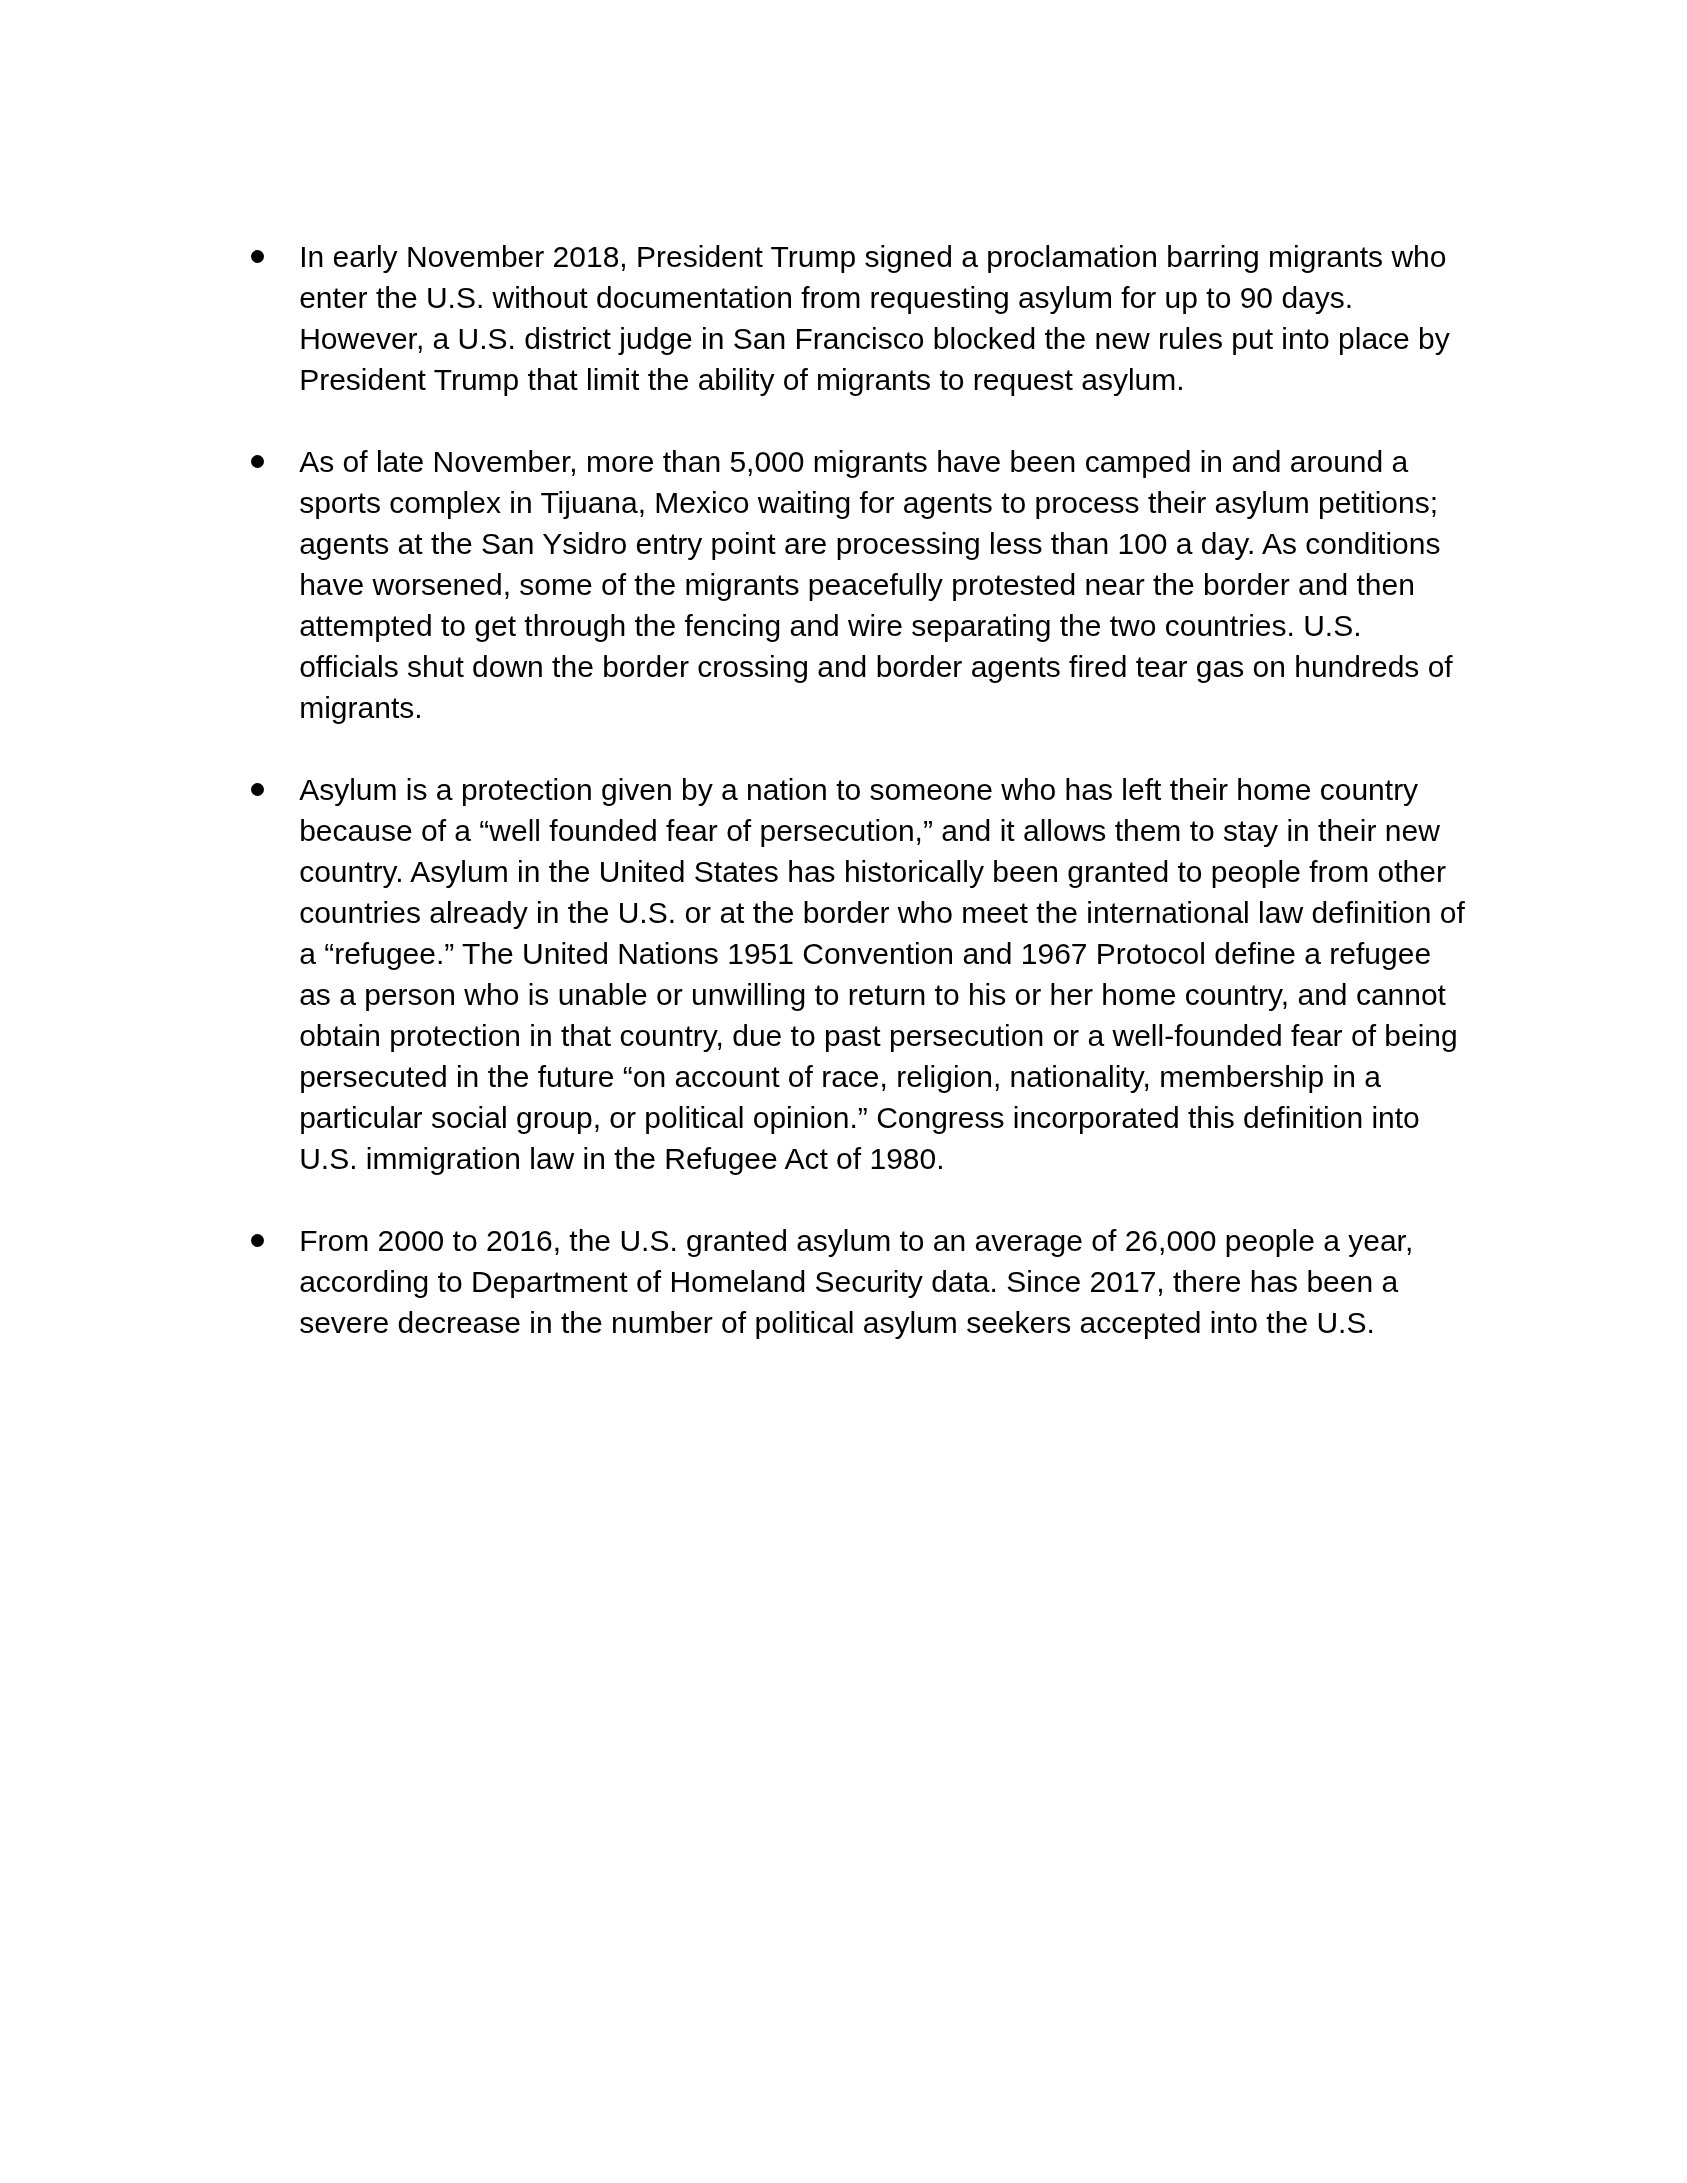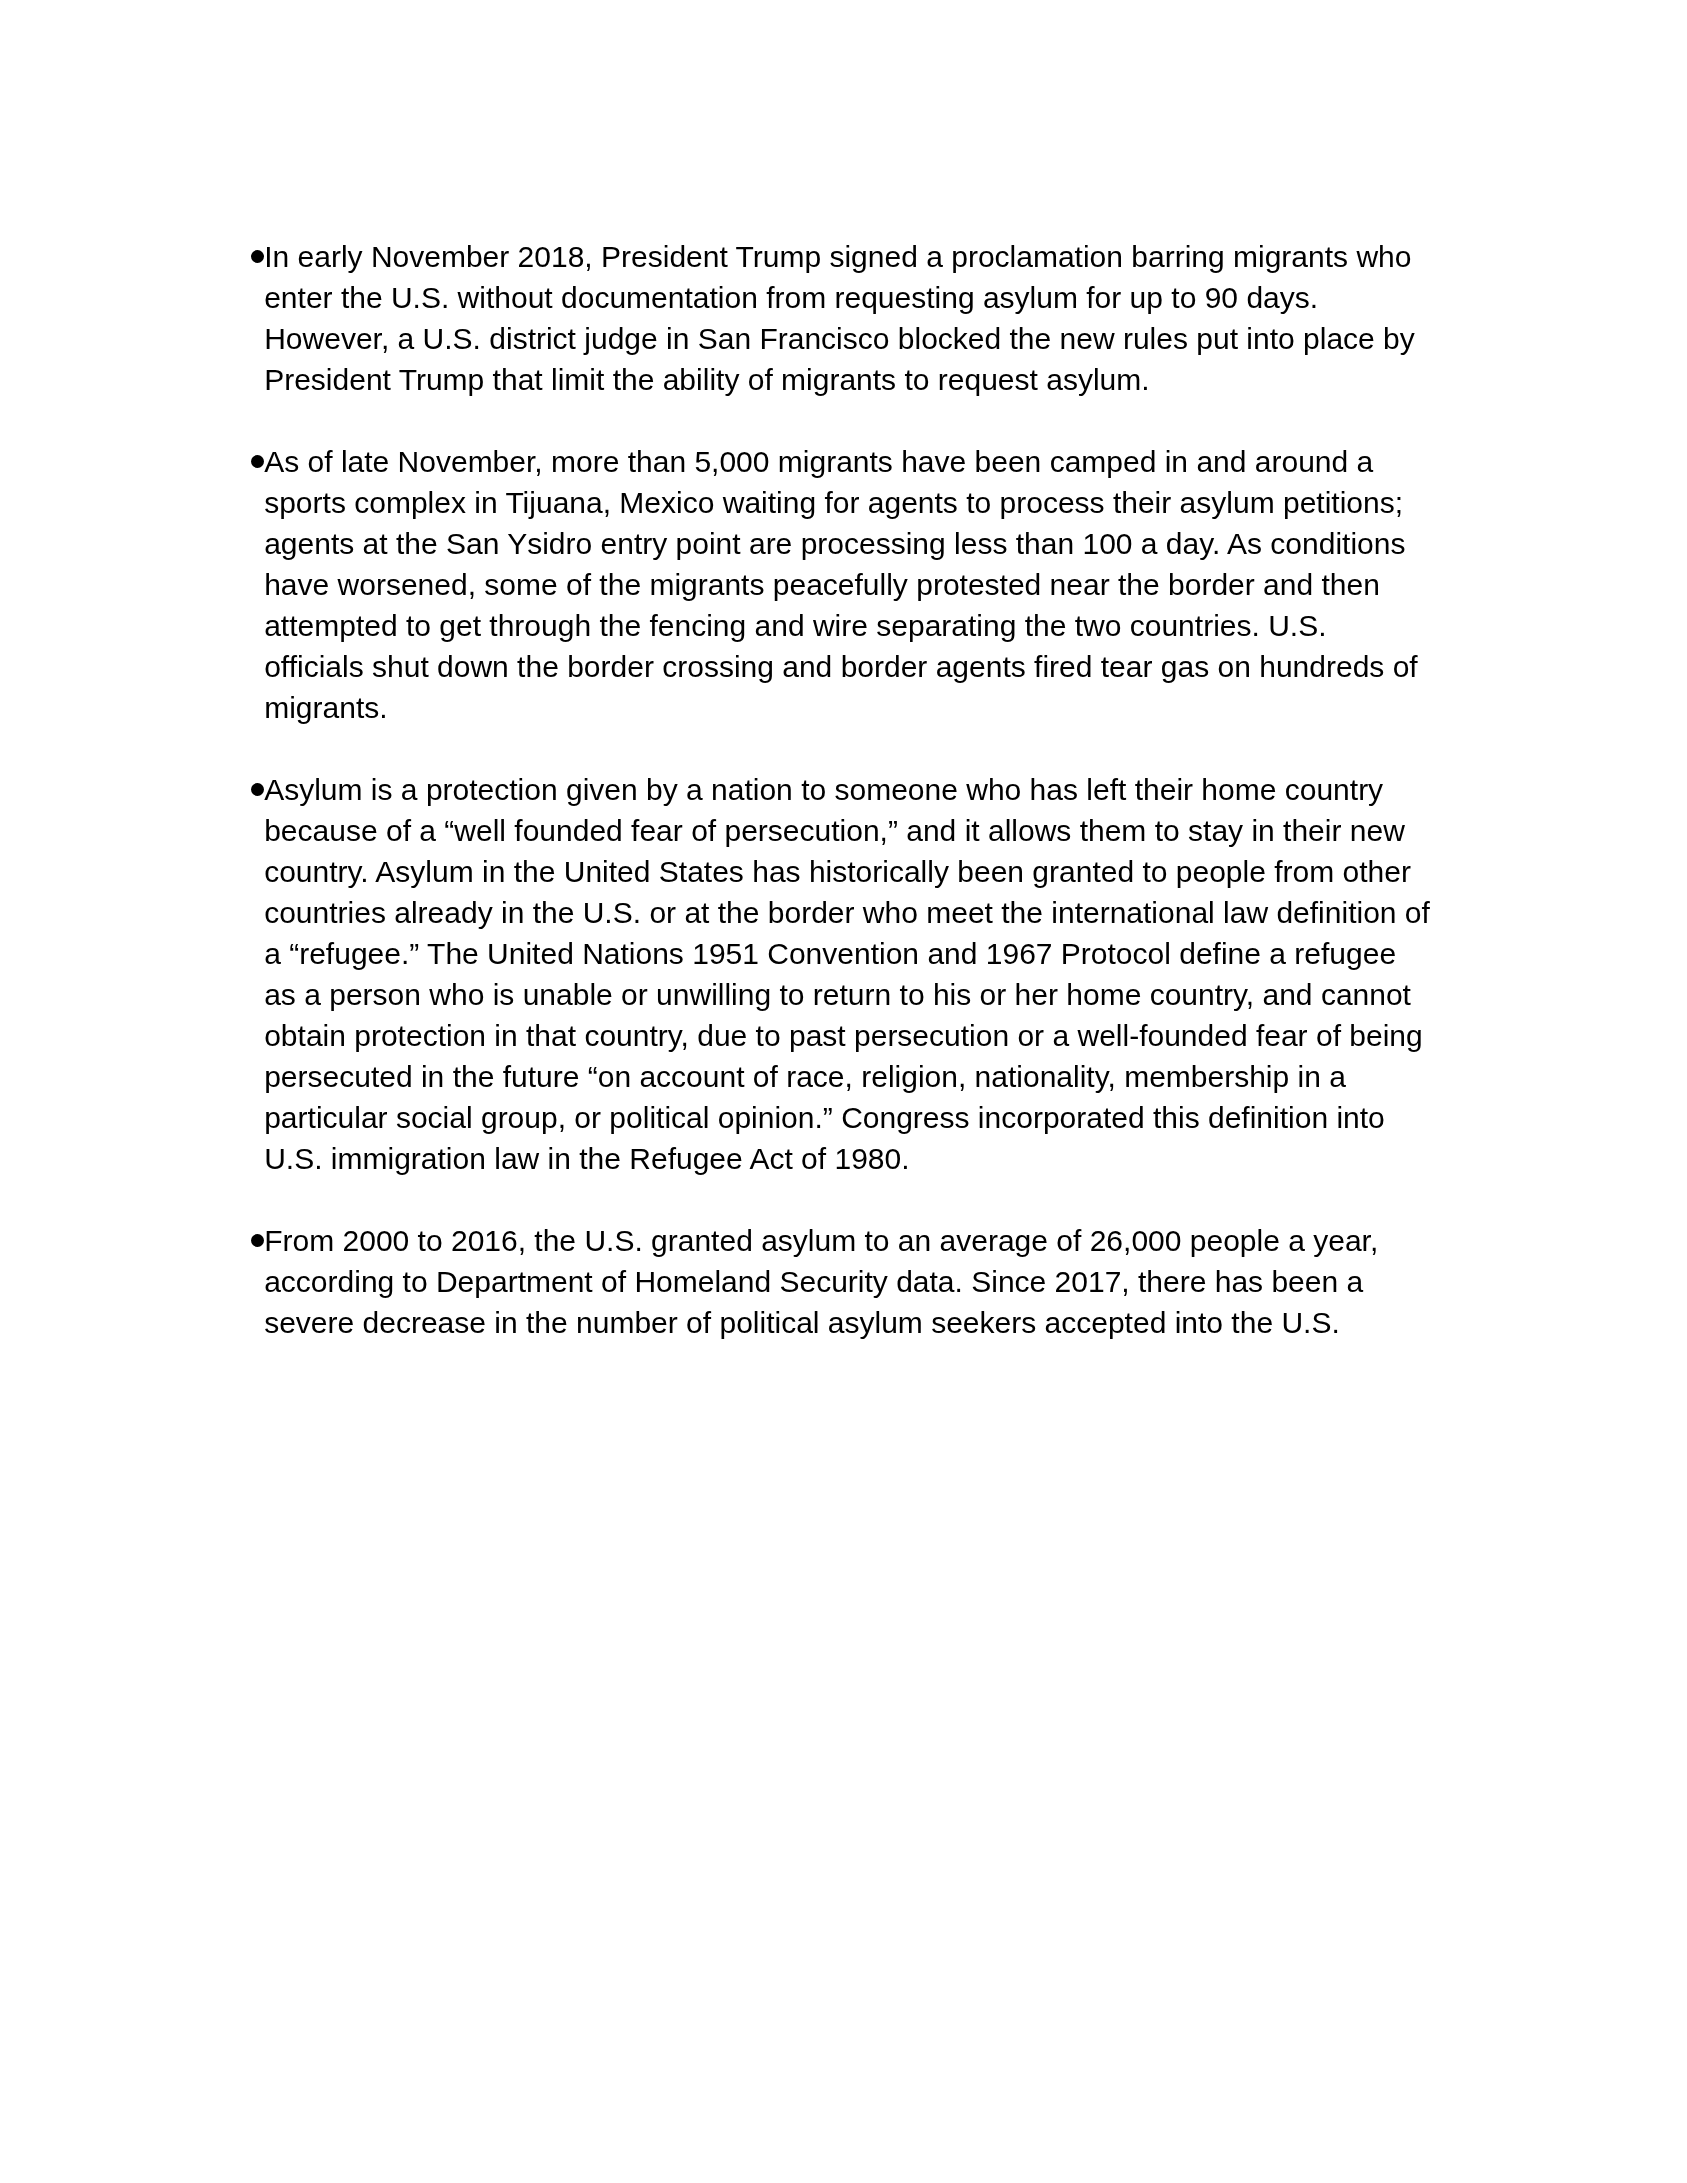--- a/index.html
+++ b/index.html
@@ -28,20 +28,21 @@
   }
   .bullet-marker {
     flex: none;
     width: 13.2px;
     height: 13.2px;
     border-radius: 50%;
     background: #000000;
     margin-top: 14px;
   }
   .bullet-text {
+    margin-left: 35px;
     width: 1170px;
     font-size: 30px;
     line-height: 41px;
     color: #000000;
     letter-spacing: 0px;
   }
 </style>
 </head>
 <body>
 

